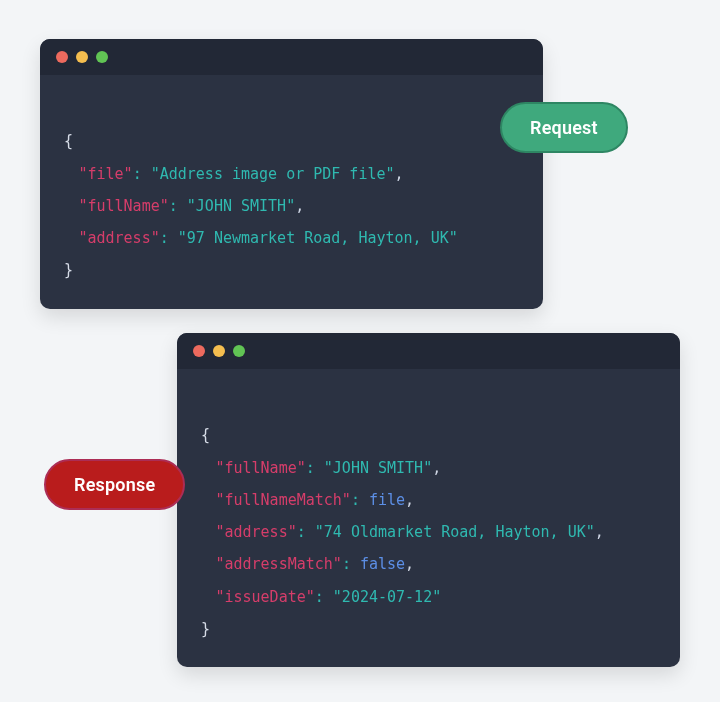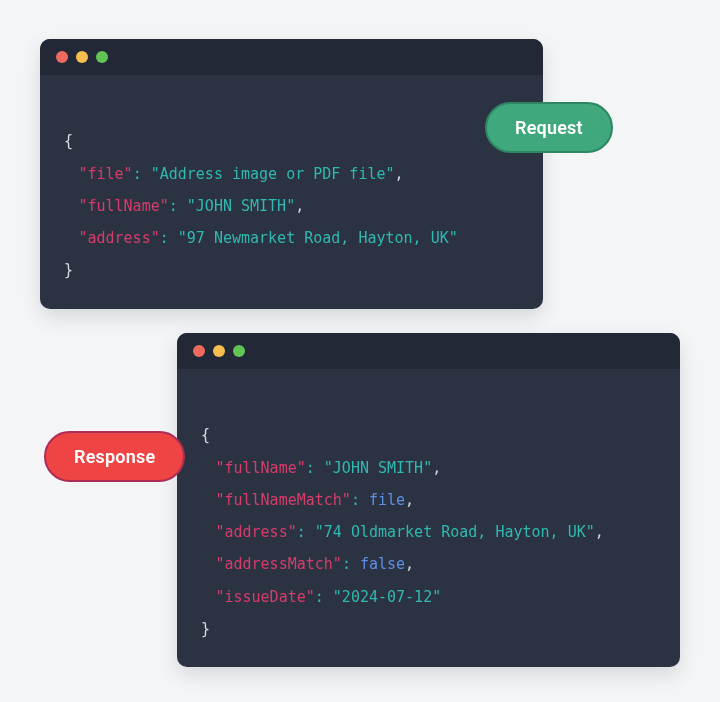--- a/index.html
+++ b/index.html
@@ -53,40 +53,40 @@
     position: absolute;
     padding: 13px 28px;
     border-radius: 999px;
     font-family: -apple-system, BlinkMacSystemFont, "Segoe UI", Roboto, sans-serif;
     font-weight: 600;
     font-size: 18px;
     color: #fff;
     letter-spacing: 0.2px;
   }
   .badge.request  { background: #3fa97d; border: 2px solid #2e8663; }
-  .badge.response { background: #ef4444; border: 2px solid #ac2d55; }
+  .badge.response { background: #b91c1c; border: 2px solid #ac2d55; margin-top: 28px; }
 </style>
 </head>
 <body>
 
 <div class="card" style="left:40px; top:39px; width:503px;">
   <div class="titlebar">
     <span class="dot red"></span>
     <span class="dot yellow"></span>
     <span class="dot green"></span>
   </div>
   <div class="code">
 <span class="brace">{</span>
 <span class="indent1"><span class="key">"file"</span><span class="colon">: </span><span class="str">"Address image or PDF file"</span><span class="punct">,</span></span>
 <span class="indent1"><span class="key">"fullName"</span><span class="colon">: </span><span class="str">"JOHN SMITH"</span><span class="punct">,</span></span>
 <span class="indent1"><span class="key">"address"</span><span class="colon">: </span><span class="str">"97 Newmarket Road, Hayton, UK"</span><span class="punct"></span></span>
 <span class="brace">}</span></div>
 </div>
 
-<div class="badge request" style="left:485px; top:102px;">
+<div class="badge request" style="left:500px; top:102px;">
   <span>Request</span>
 </div>
 
 <div class="card" style="left:177px; top:333px; width:503px;">
   <div class="titlebar">
     <span class="dot red"></span>
     <span class="dot yellow"></span>
     <span class="dot green"></span>
   </div>
   <div class="code">

